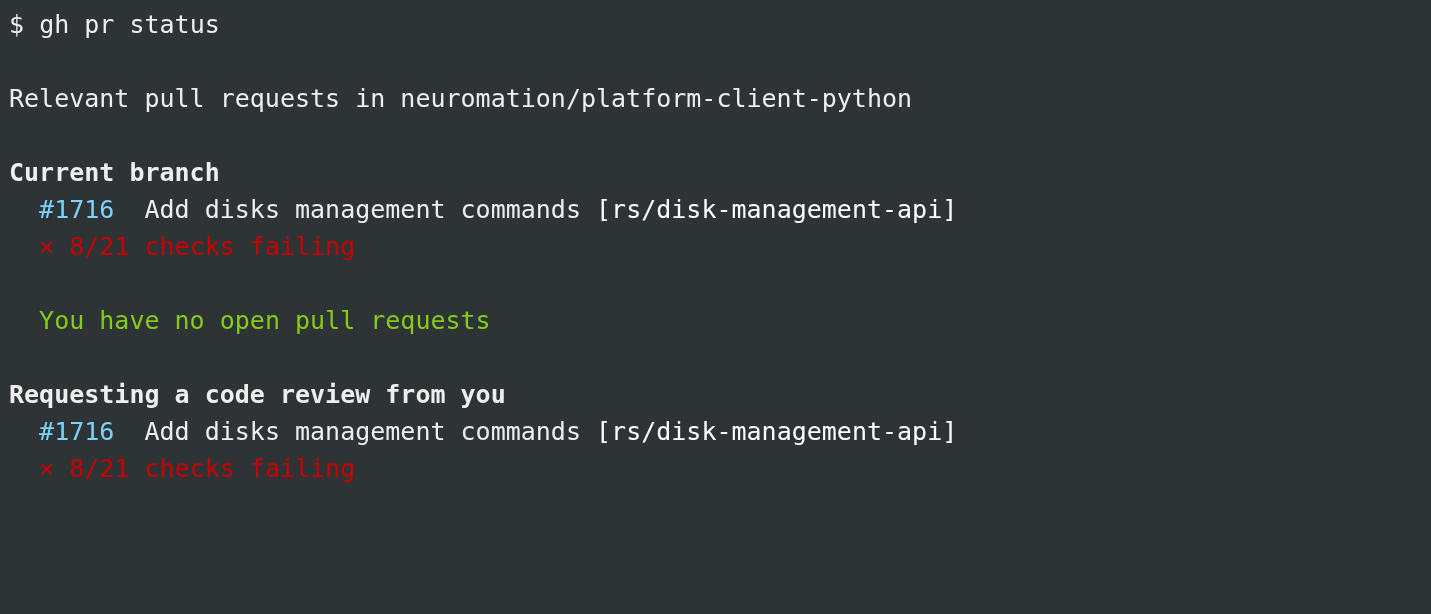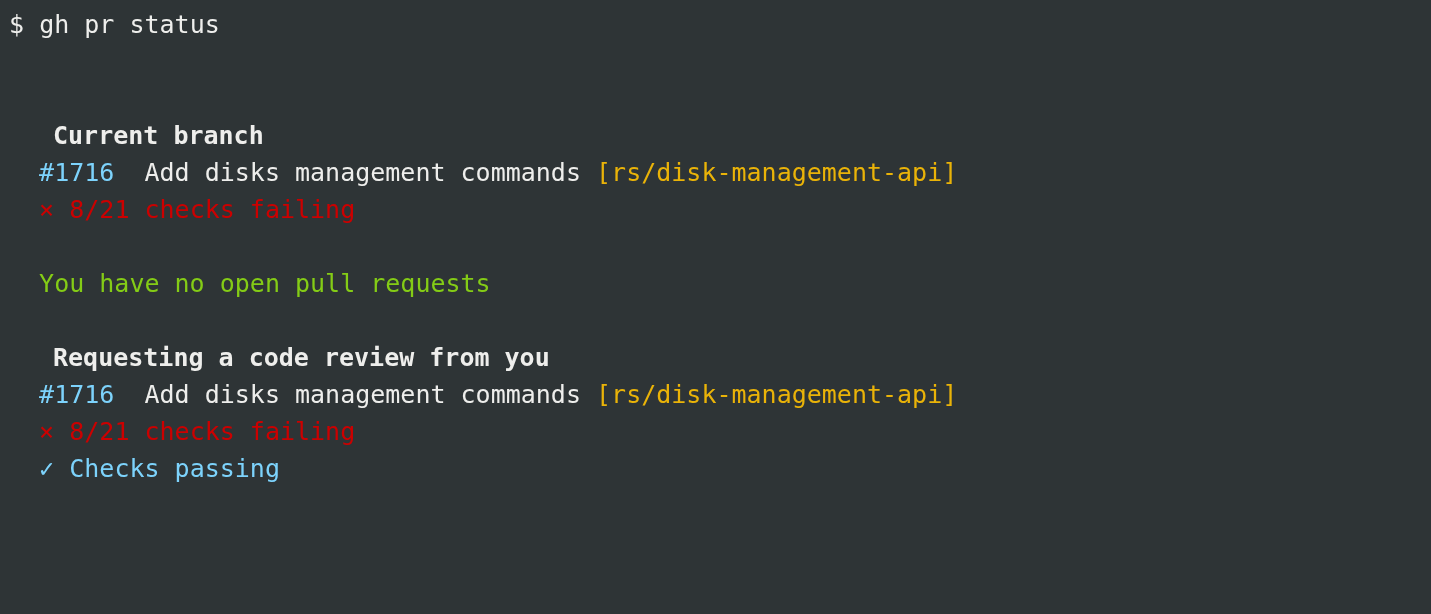--- a/index.html
+++ b/index.html
@@ -22,35 +22,36 @@
     -webkit-font-smoothing: antialiased;
   }
   .line {
     white-space: pre;
     height: 37px;
     display: block;
   }
   .blank { height: 37px; }
 
   .c-default { color: #eeeeec; }
-  .c-bold    { color: #eeeeec; font-weight: bold; margin-left: 44px; }
+  .c-bold    { color: #eeeeec; font-weight: bold; }
   .c-green   { color: #7dd3fc; }
   .c-red     { color: #cc0000; }
-  .c-cyan    { color: #eab308; }
+  .c-cyan    { color: #ffffff; }
   .c-dim     { color: #84cc16; }
 </style>
 </head>
 <body>
 
 <div id="terminal">
 
   <div class="line"><span class="c-default">$</span><span class="c-default"> </span><span class="c-default">gh pr status</span></div>
 
   <div class="line blank"></div>
 
+  <div class="line"><span class="c-default">Relevant pull requests in neuromation/platform-client-python</span></div>
 
   <div class="line blank"></div>
 
   <div class="line"><span class="c-bold">Current branch</span></div>
 
   <div class="line"><span class="c-default">  </span><span class="c-green">#1716</span><span class="c-default">  </span><span class="c-default">Add disks management commands</span><span class="c-default"> </span><span class="c-cyan">[rs/disk-management-api]</span></div>
 
   <div class="line"><span class="c-default">  </span><span class="c-red">×</span><span class="c-red"> </span><span class="c-red">8/21 checks failing</span></div>
 
   <div class="line blank"></div>

